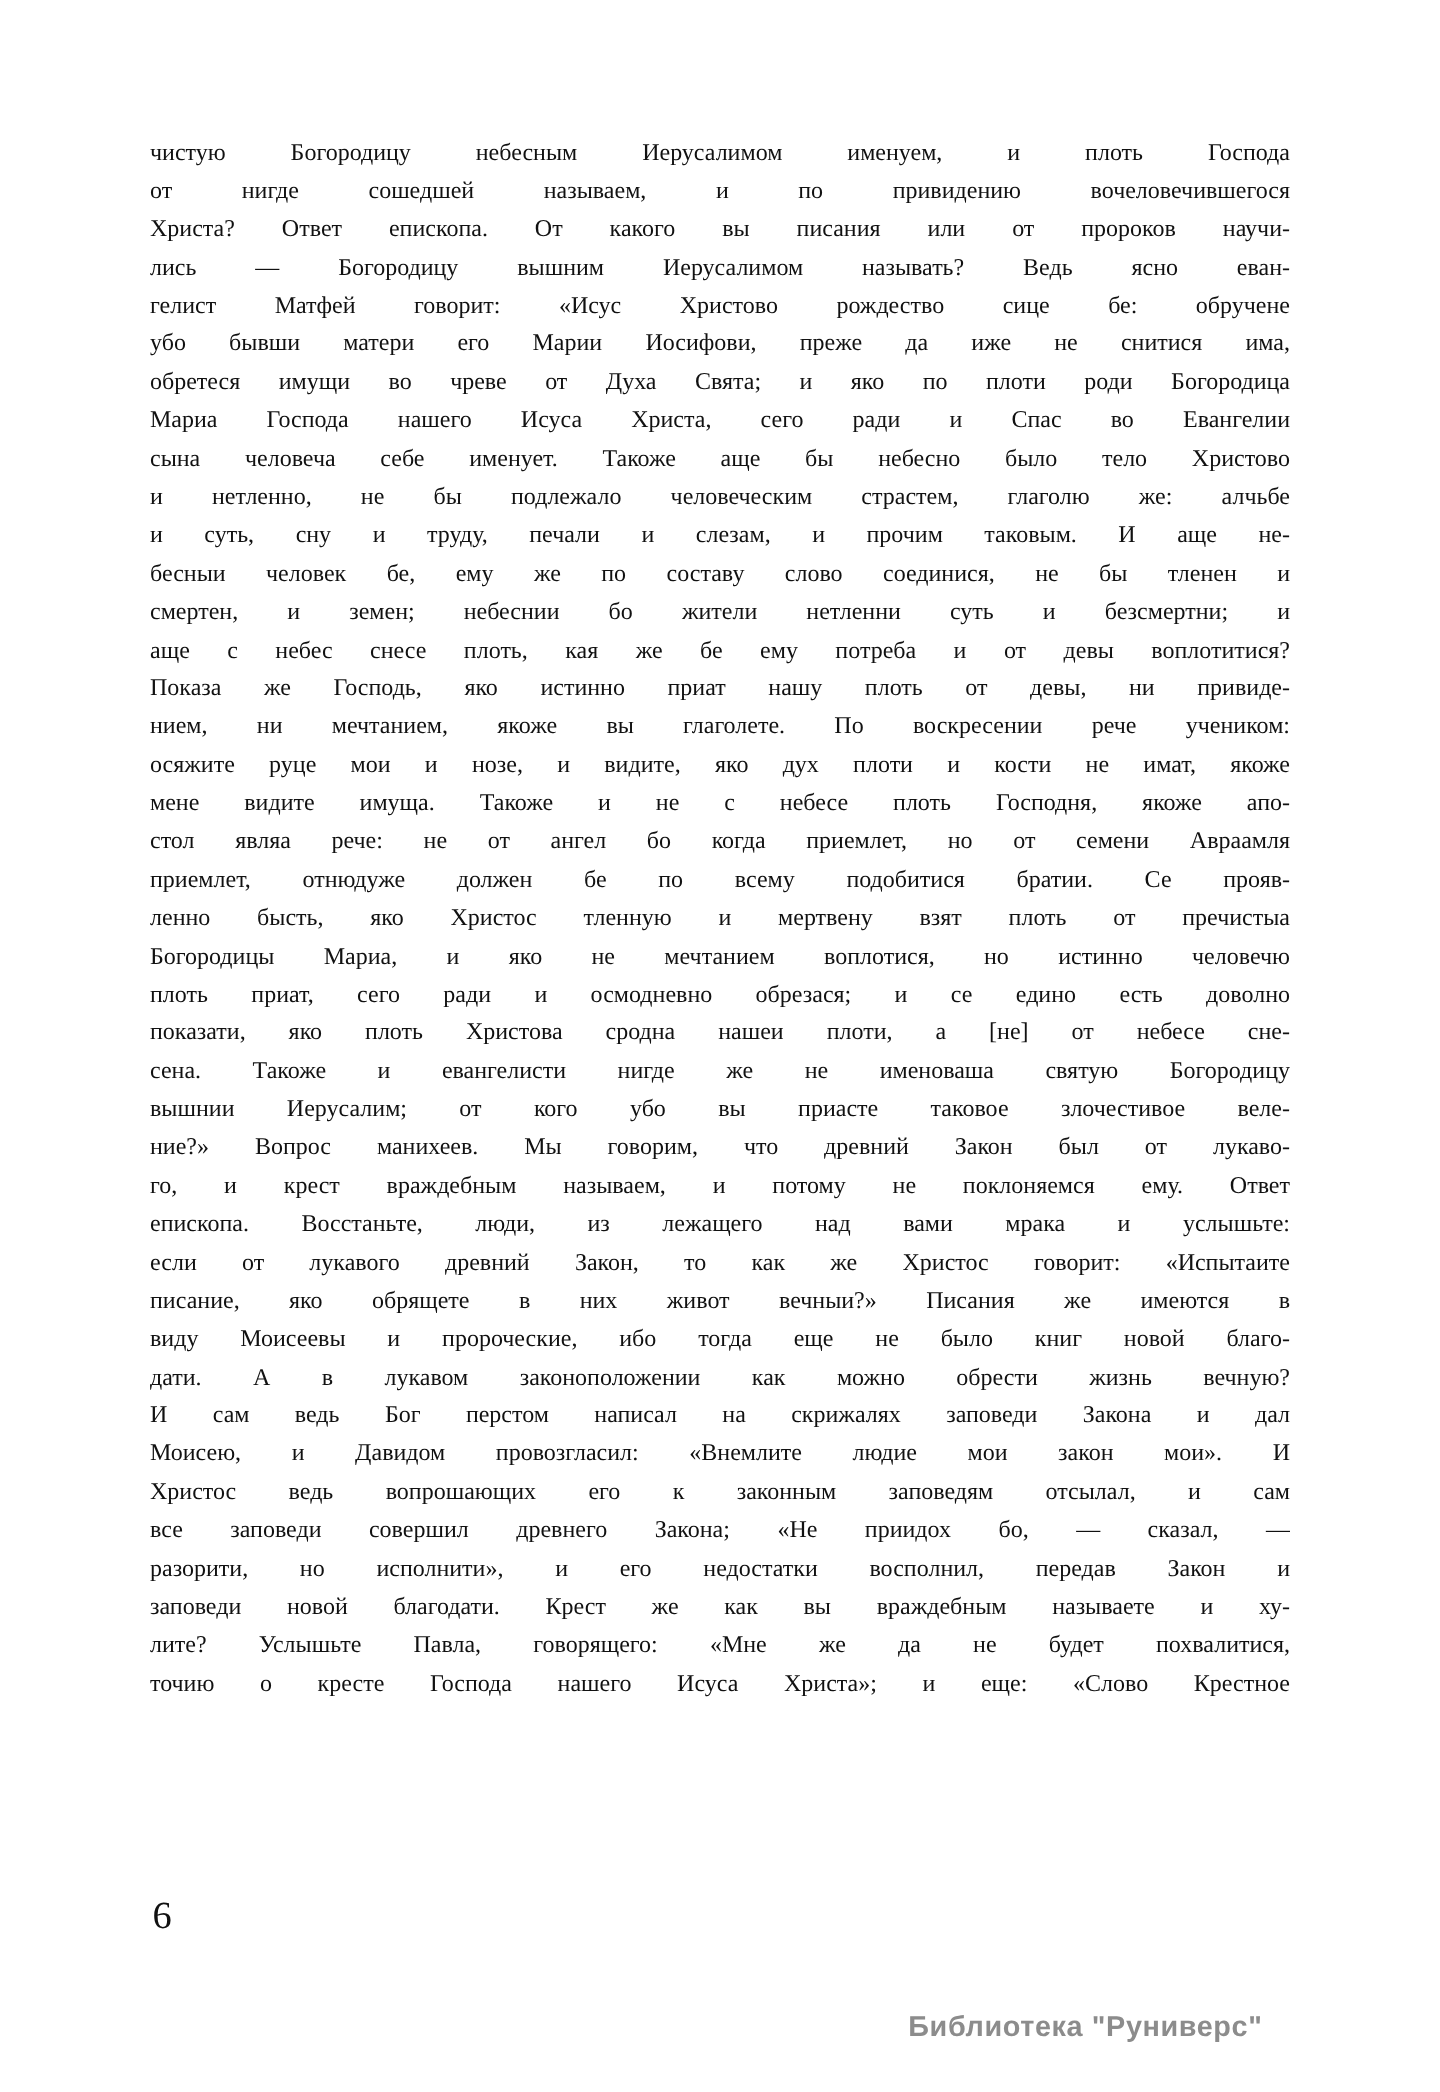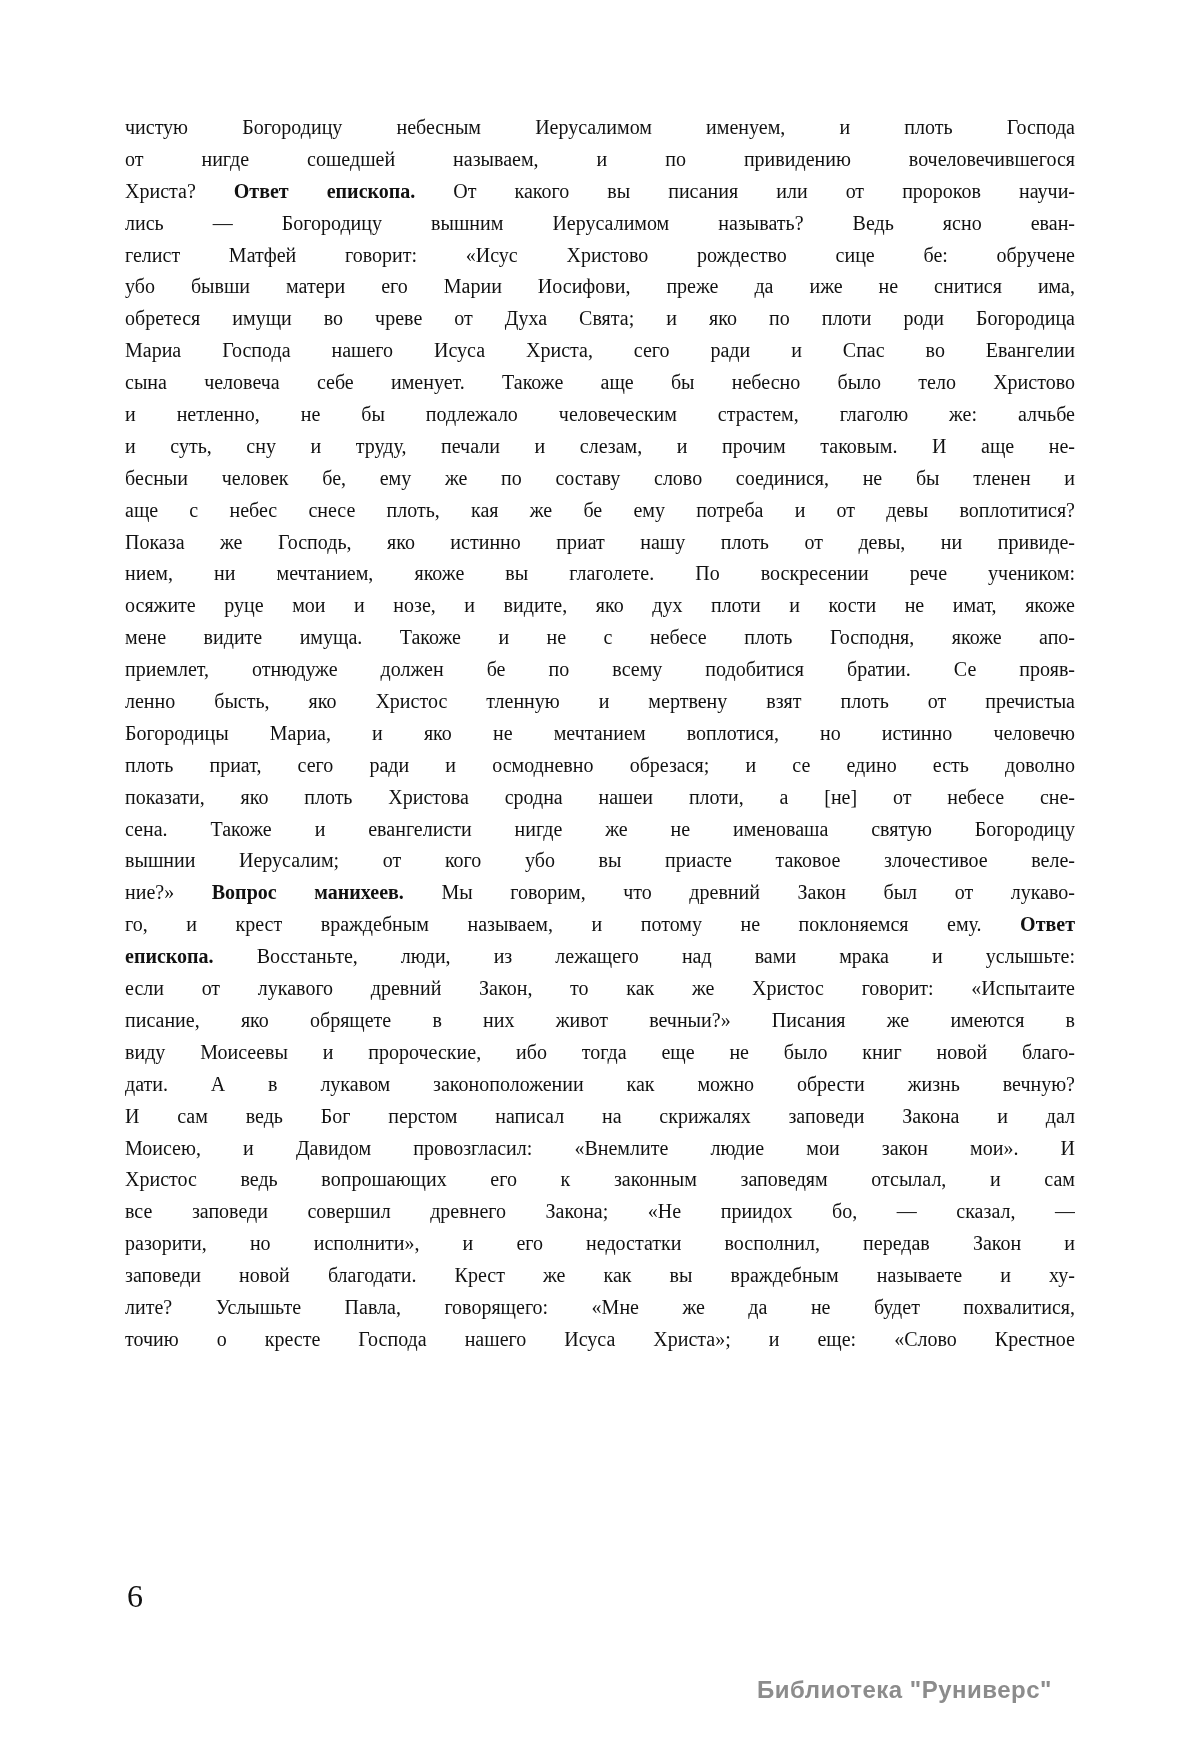--- a/index.html
+++ b/index.html
@@ -29,21 +29,21 @@
     line-height: 31.9px;
   }
   .text-line {
     text-align: justify;
     text-align-last: justify;
     white-space: normal;
     height: 31.9px;
     overflow: hidden;
   }
   .text-line b {
-    font-weight: bold;
+    font-weight: normal;
   }
   .page-number {
     position: absolute;
     left: 127px;
     top: 1578px;
     font-size: 32px;
     color: #111111;
   }
   .watermark {
     position: absolute;
@@ -66,25 +66,27 @@
       <div class="text-line"><span>Христа? </span><b>Ответ епископа.</b><span> От какого вы писания или от пророков научи-</span></div>
       <div class="text-line"><span>лись — Богородицу вышним Иерусалимом называть? Ведь ясно еван-</span></div>
       <div class="text-line"><span>гелист Матфей говорит: «Исус Христово рождество сице бе: обручене</span></div>
       <div class="text-line"><span>убо бывши матери его Марии Иосифови, преже да иже не снитися има,</span></div>
       <div class="text-line"><span>обретеся имущи во чреве от Духа Свята; и яко по плоти роди Богородица</span></div>
       <div class="text-line"><span>Мариа Господа нашего Исуса Христа, сего ради и Спас во Евангелии</span></div>
       <div class="text-line"><span>сына человеча себе именует. Такоже аще бы небесно было тело Христово</span></div>
       <div class="text-line"><span>и нетленно, не бы подлежало человеческим страстем, глаголю же: алчьбе</span></div>
       <div class="text-line"><span>и суть, сну и труду, печали и слезам, и прочим таковым. И аще не-</span></div>
       <div class="text-line"><span>бесныи человек бе, ему же по составу слово соединися, не бы тленен и</span></div>
+      <div class="text-line"><span>смертен, и земен; небеснии бо жители нетленни суть и безсмертни; и</span></div>
       <div class="text-line"><span>аще с небес снесе плоть, кая же бе ему потреба и от девы воплотитися?</span></div>
       <div class="text-line"><span>Показа же Господь, яко истинно приат нашу плоть от девы, ни привиде-</span></div>
       <div class="text-line"><span>нием, ни мечтанием, якоже вы глаголете. По воскресении рече учеником:</span></div>
       <div class="text-line"><span>осяжите руце мои и нозе, и видите, яко дух плоти и кости не имат, якоже</span></div>
       <div class="text-line"><span>мене видите имуща. Такоже и не с небесе плоть Господня, якоже апо-</span></div>
+      <div class="text-line"><span>стол являа рече: не от ангел бо когда приемлет, но от семени Авраамля</span></div>
       <div class="text-line"><span>приемлет, отнюдуже должен бе по всему подобитися братии. Се прояв-</span></div>
       <div class="text-line"><span>ленно бысть, яко Христос тленную и мертвену взят плоть от пречистыа</span></div>
       <div class="text-line"><span>Богородицы Мариа, и яко не мечтанием воплотися, но истинно человечю</span></div>
       <div class="text-line"><span>плоть приат, сего ради и осмодневно обрезася; и се едино есть доволно</span></div>
       <div class="text-line"><span>показати, яко плоть Христова сродна нашеи плоти, а [не] от небесе сне-</span></div>
       <div class="text-line"><span>сена. Такоже и евангелисти нигде же не именоваша святую Богородицу</span></div>
       <div class="text-line"><span>вышнии Иерусалим; от кого убо вы приасте таковое злочестивое веле-</span></div>
       <div class="text-line"><span>ние?» </span><b>Вопрос манихеев.</b><span> Мы говорим, что древний Закон был от лукаво-</span></div>
       <div class="text-line"><span>го, и крест враждебным называем, и потому не поклоняемся ему. </span><b>Ответ</b></div>
       <div class="text-line"><b>епископа.</b><span> Восстаньте, люди, из лежащего над вами мрака и услышьте:</span></div>

